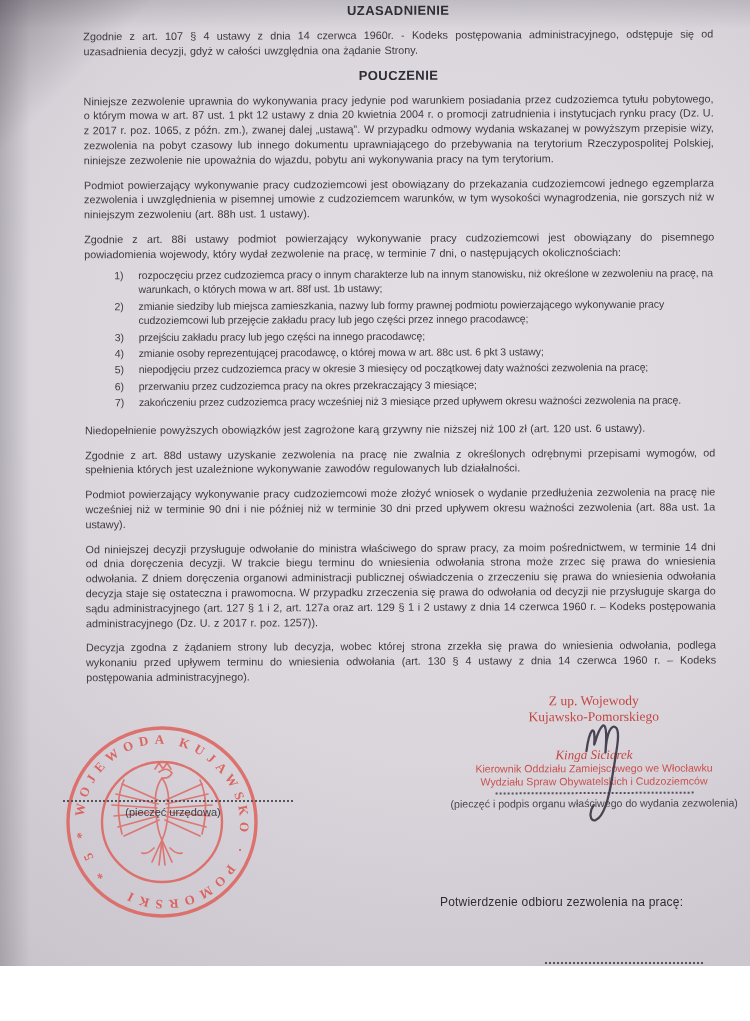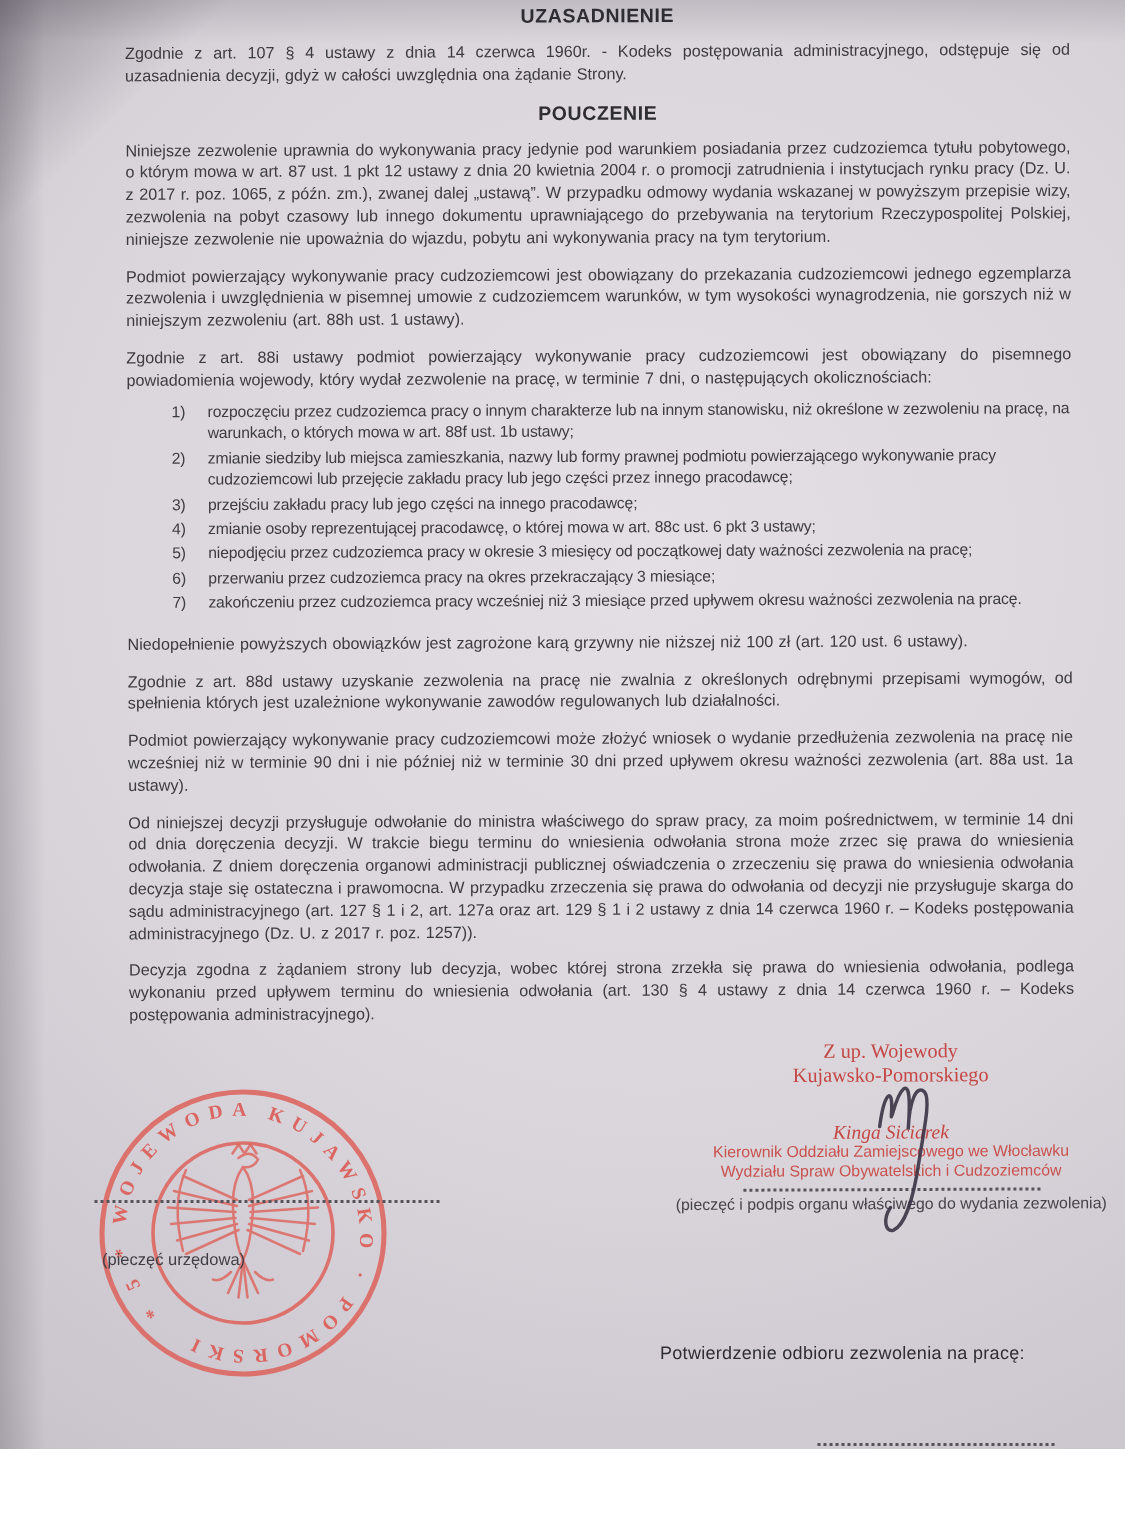--- a/index.html
+++ b/index.html
@@ -53,22 +53,22 @@
   .sig-title{color:#c9524f;font-size:10.6px;line-height:13px;}
   .dotted{
     border-bottom:2.5px dotted #56535b;height:0;
   }
   .sig-dotted{width:198px;margin:4px auto 0 auto;}
   .sig-caption{color:#46444b;font-size:10.6px;line-height:13px;margin-top:3px;}
   .hand-sign{position:absolute;left:160px;top:24px;pointer-events:none;}
   .stamp{position:absolute;left:62px;top:722px;width:200px;height:200px;}
   .stamp-caption-line{position:absolute;left:63px;top:800px;width:230px;}
   .stamp-caption{
-    position:absolute;left:68px;top:806px;width:210px;
-    color:#3f3d45;font-size:11px;margin-top:28px;
+    position:absolute;left:68px;top:806px;width:210px;text-align:center;
+    color:#3f3d45;font-size:11px;
   }
   .receipt-heading{
     position:absolute;left:440px;top:895px;
     font-weight:normal;font-size:12px;color:#2e2d33;letter-spacing:.2px;
   }
   .receipt-dotted{position:absolute;left:545px;top:962px;width:158px;}
   .receipt-caption{
     position:absolute;left:538px;top:976px;width:175px;text-align:center;
     color:#46444b;font-size:10.6px;
   }

